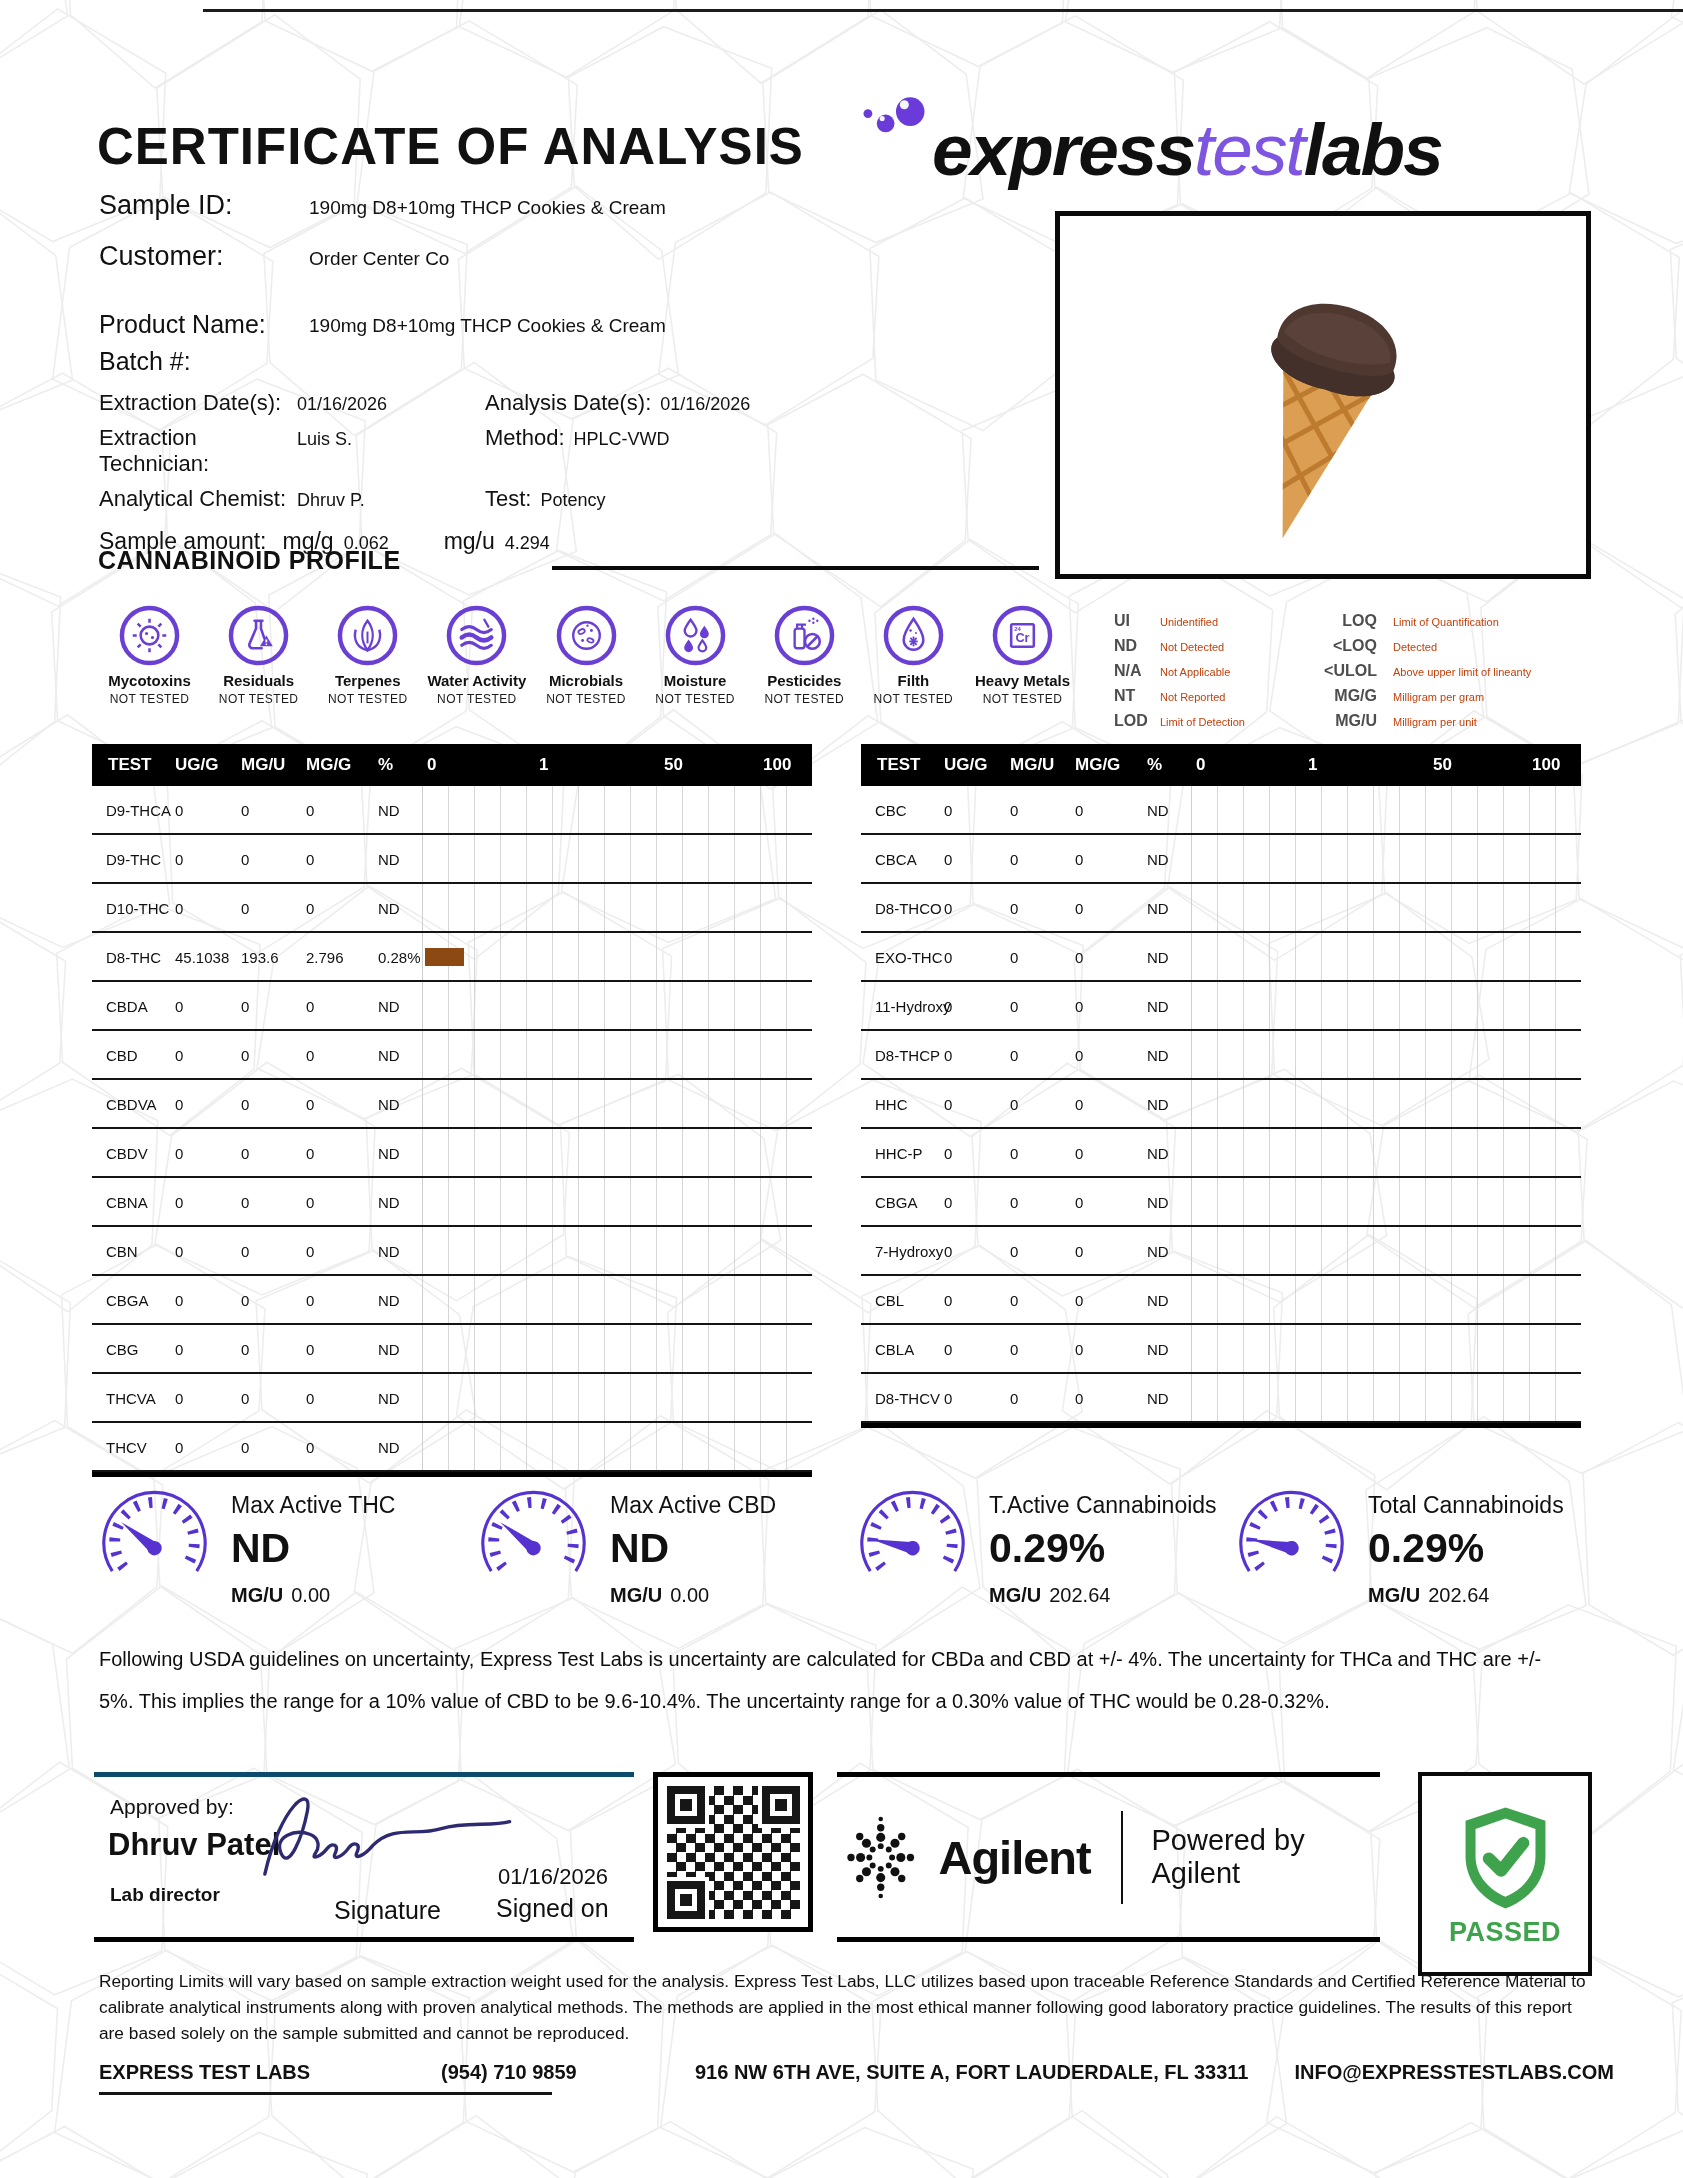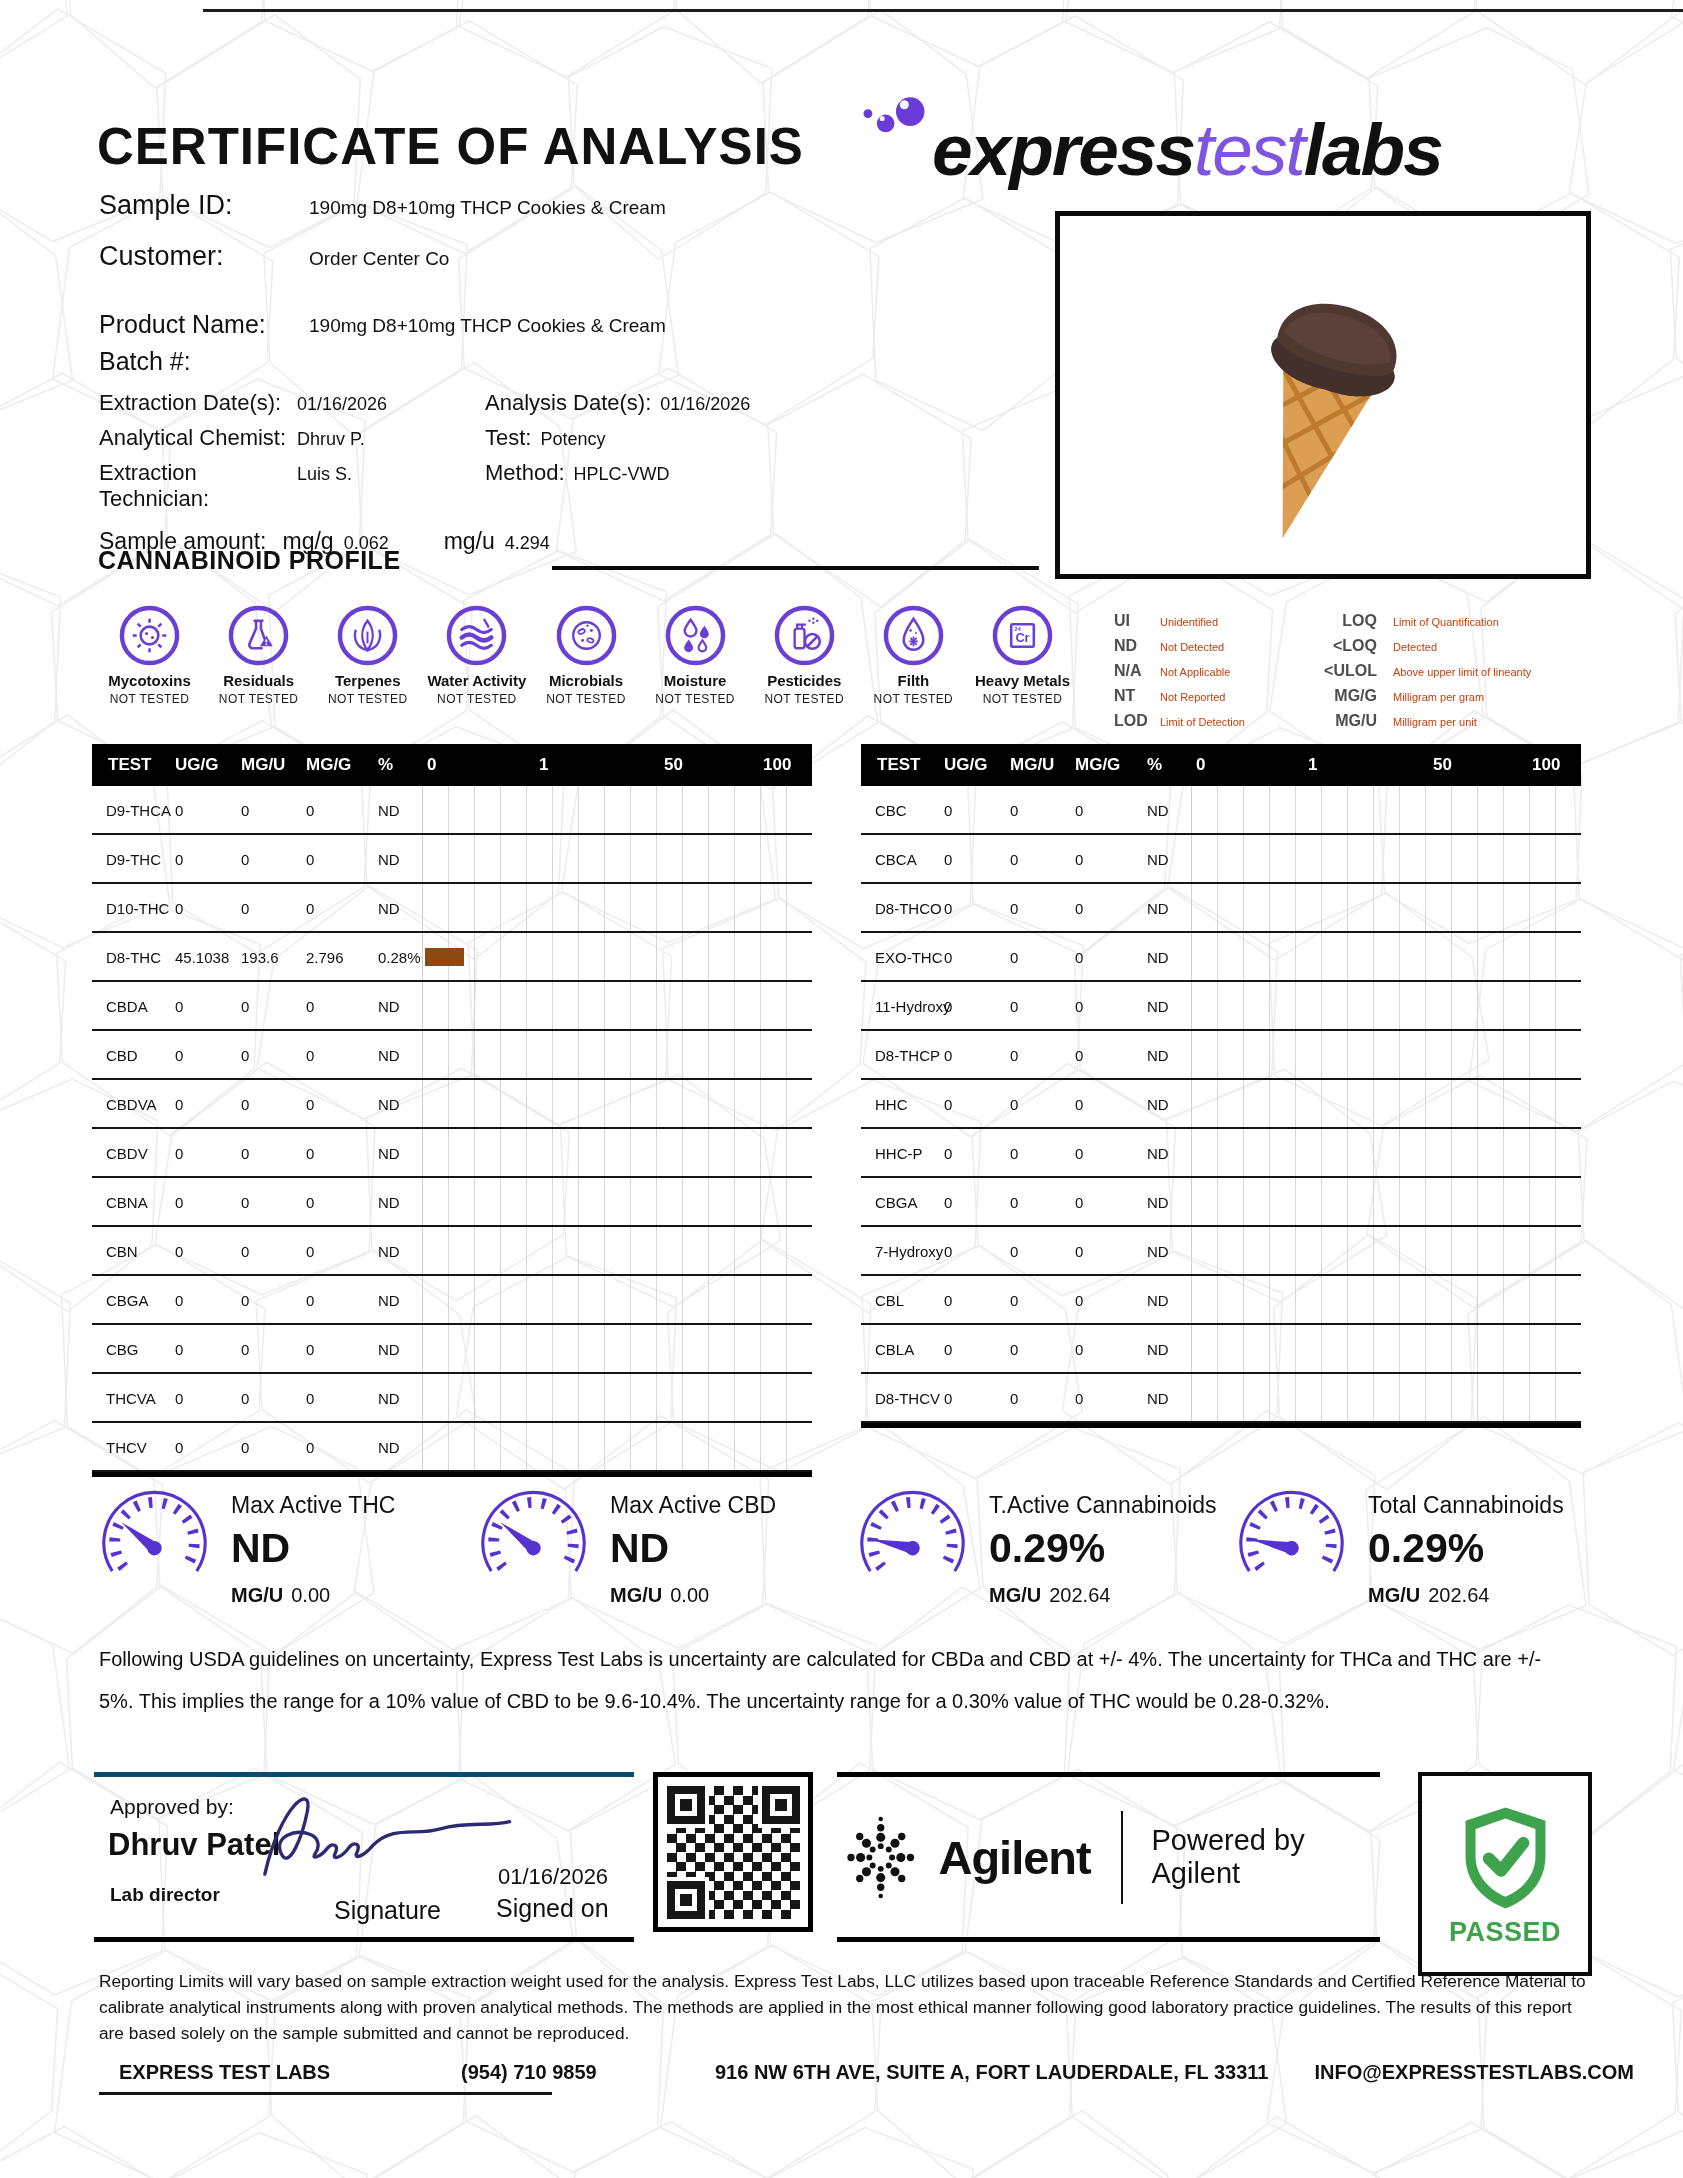--- a/index.html
+++ b/index.html
@@ -128,21 +128,21 @@
   .ag-brand{font-size:47px;font-weight:800;letter-spacing:-1px;margin-left:14px;}
   .ag-div{width:3px;height:93px;background:#111;margin:0 28px 0 30px;}
   .ag-powered{font-size:29px;}
 
   .passed-box{position:absolute;left:1418px;top:1772px;width:166px;height:196px;border:4px solid #0a0a0a;
               background:#fff;display:flex;flex-direction:column;align-items:center;justify-content:center;}
   .passed-lab{font-size:27px;font-weight:800;letter-spacing:0.5px;margin-top:0px;}
 
   
   .disclaimer{position:absolute;left:99px;top:1968px;width:1500px;font-size:17.3px;line-height:26px;color:#101010;}
-  .footer{position:absolute;left:99px;top:2061px;width:1515px;height:30px;font-weight:800;font-size:20px;margin-left:20px;}
+  .footer{position:absolute;left:99px;top:2061px;width:1515px;height:30px;font-weight:800;font-size:20px;}
   .footer span{position:absolute;top:0;white-space:nowrap;}
   .f-co{left:0;} .f-ph{left:342px;} .f-ad{left:596px;} .f-em{right:0;}
   .f-rule{position:absolute;left:99px;top:2092px;width:453px;height:3px;background:#141414;}
 </style>
 </head>
 <body>
 
 <div class="page">
   <svg id="hexbg" viewBox="0 0 1700 2200" width="1683" height="2178">
       <polygon points="51.2,-110.0 68.2,16.0 -40.0,83.0 -148.2,9.0 -131.2,-101.0 -35.0,-152.0"></polygon>
@@ -352,31 +352,31 @@
       <div class="pgrid">
 
           <div class="prow">
             <span class="l1">Extraction Date(s):</span>
             <span class="v1">01/16/2026</span>
             <span class="l2">Analysis Date(s):</span>
             <span class="v2">01/16/2026</span>
           </div>
 
           <div class="prow">
+            <span class="l1">Extraction Technician:</span>
+            <span class="v1">Luis S.</span>
+            <span class="l2">Method:</span>
+            <span class="v2">HPLC-VWD</span>
+          </div>
+
+          <div class="prow">
             <span class="l1">Analytical Chemist:</span>
             <span class="v1">Dhruv P.</span>
             <span class="l2">Test:</span>
             <span class="v2">Potency</span>
-          </div>
-
-          <div class="prow">
-            <span class="l1">Extraction Technician:</span>
-            <span class="v1">Luis S.</span>
-            <span class="l2">Method:</span>
-            <span class="v2">HPLC-VWD</span>
           </div>
         </div>
       <div class="samt">
         <span class="lab">Sample amount:</span>
         <span class="u">mg/g</span>
         <span class="n">0.062</span>
         <span class="u u2">mg/u</span>
         <span class="n">4.294</span>
       </div>
     </div>

